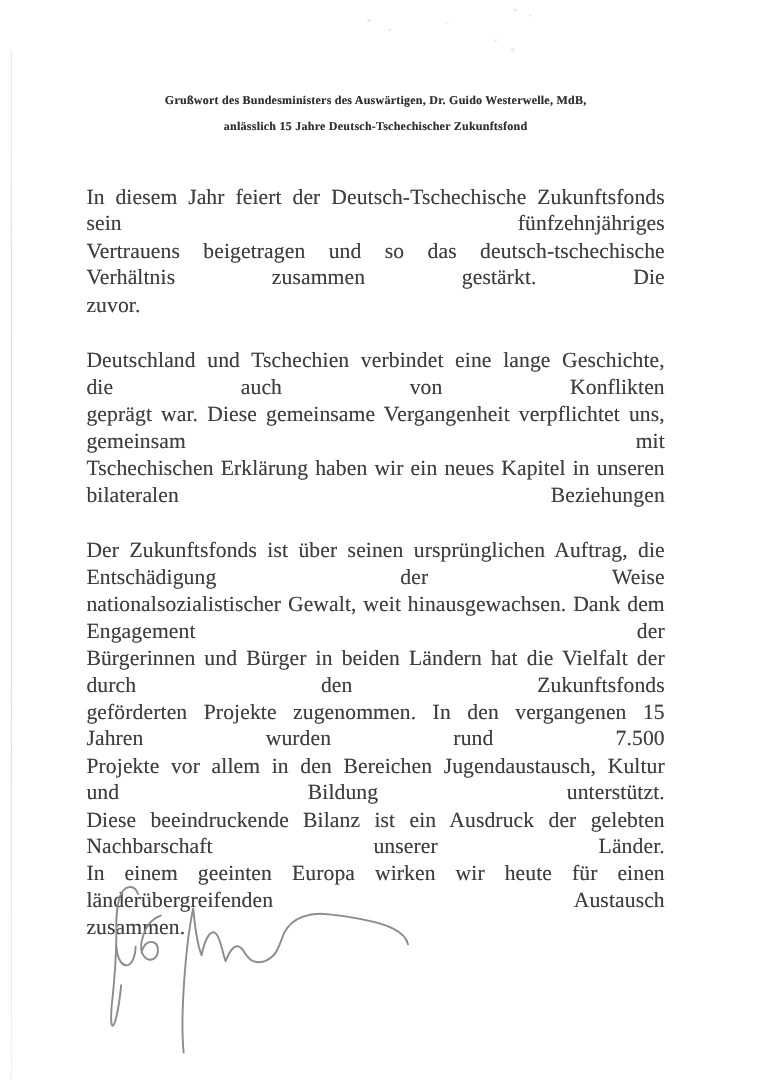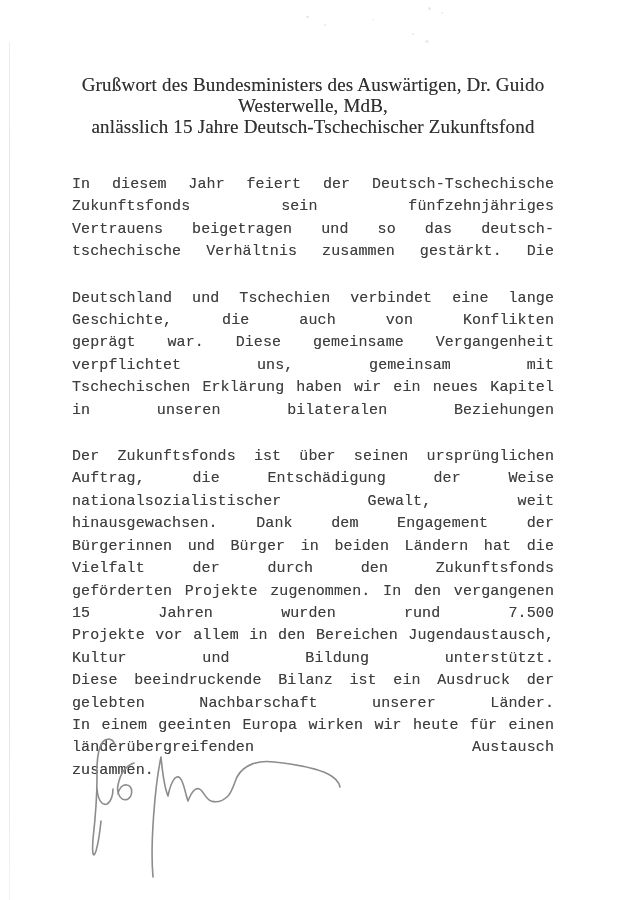--- a/index.html
+++ b/index.html
@@ -26,40 +26,39 @@
     border-radius: 50%;
     background: #c9c9c9;
   }
   .doc-text {
     position: absolute;
     left: 72px; top: 74px;
     width: 482px;
     color: #3e3e3e;
   }
   .title {
-    font-weight: normal;
+    font-weight: bold;
     text-align: center;
-    font-size: 19px;
+    font-size: 10px;
     line-height: 21px;
     color: #303030;
     letter-spacing: 0.2px;
     margin: 0 0 37px 0;
     text-shadow: 0 0 0.4px rgba(48,48,48,0.55);
   }
   .para { margin: 0 0 24px 0; }
   .line {
-    font-size: 15px;
+    font-size: 18px;
     line-height: 22.4px;
     color: #3e3e3e;
     word-spacing: 0.5px;
     letter-spacing: 0.1px;
     white-space: normal;
     text-shadow: 0 0 0.4px rgba(62,62,62,0.5);
     text-align: left;
-    font-family: Liberation Mono, monospace;
   }
   .line.just {
     text-align: justify;
     text-align-last: justify;
   }
   .signature {
     position: absolute;
     left: 73px; top: 733px;
     width: 280px; height: 155px;
   }
@@ -81,20 +80,21 @@
 
   <div class="doc-text">
     <div class="title">
       <div>Grußwort des Bundesministers des Auswärtigen, Dr. Guido Westerwelle, MdB,</div>
       <div>anlässlich 15 Jahre Deutsch-Tschechischer Zukunftsfond</div>
     </div>
     <div>
         <div class="para">
           <div class="line just">In diesem Jahr feiert der Deutsch-Tschechische Zukunftsfonds sein fünfzehnjähriges</div>
           <div class="line just">Vertrauens beigetragen und so das deutsch-tschechische Verhältnis zusammen gestärkt. Die</div>
+          <div class="line">zuvor.</div>
         </div>
         <div class="para">
           <div class="line just">Deutschland und Tschechien verbindet eine lange Geschichte, die auch von Konflikten</div>
           <div class="line just">geprägt war. Diese gemeinsame Vergangenheit verpflichtet uns, gemeinsam mit</div>
           <div class="line just">Tschechischen Erklärung haben wir ein neues Kapitel in unseren bilateralen Beziehungen</div>
         </div>
         <div class="para">
           <div class="line just">Der Zukunftsfonds ist über seinen ursprünglichen Auftrag, die Entschädigung der Weise</div>
           <div class="line just">nationalsozialistischer Gewalt, weit hinausgewachsen. Dank dem Engagement der</div>
           <div class="line just">Bürgerinnen und Bürger in beiden Ländern hat die Vielfalt der durch den Zukunftsfonds</div>

